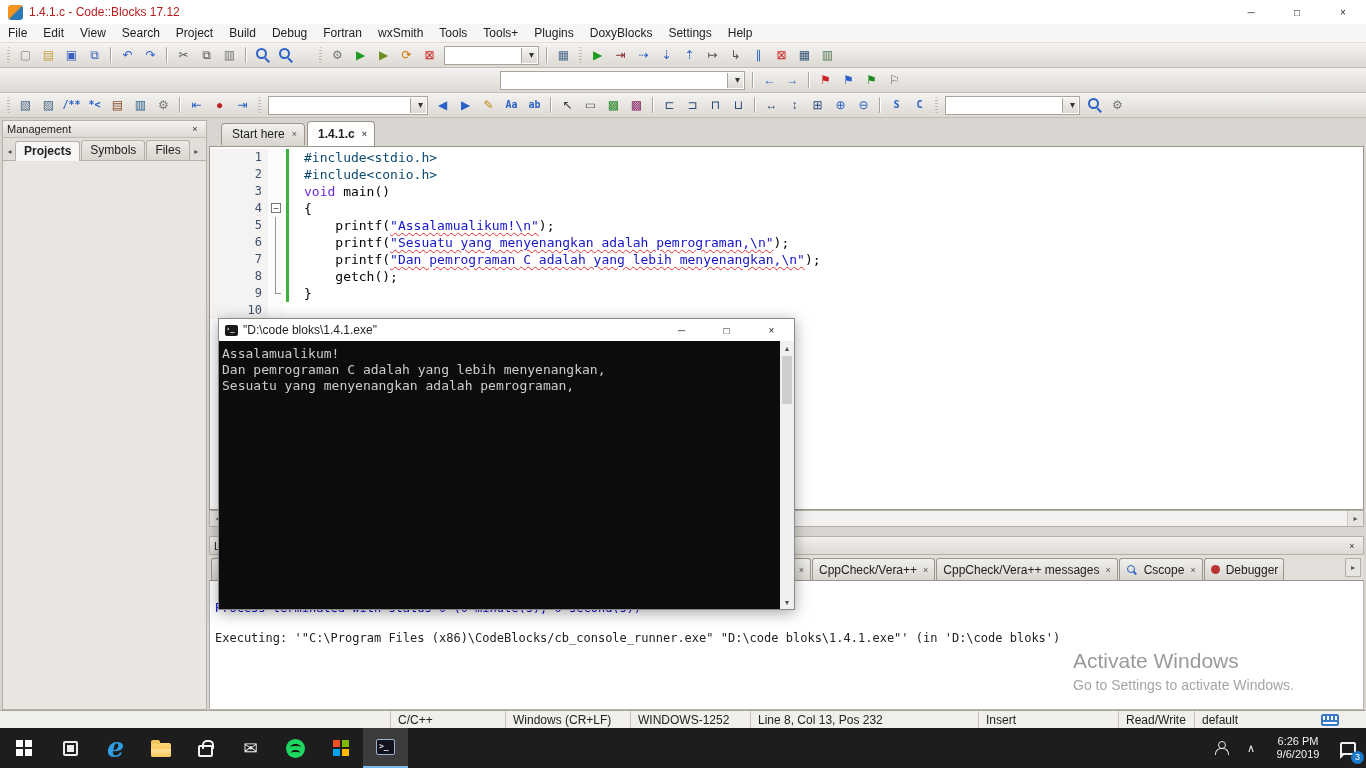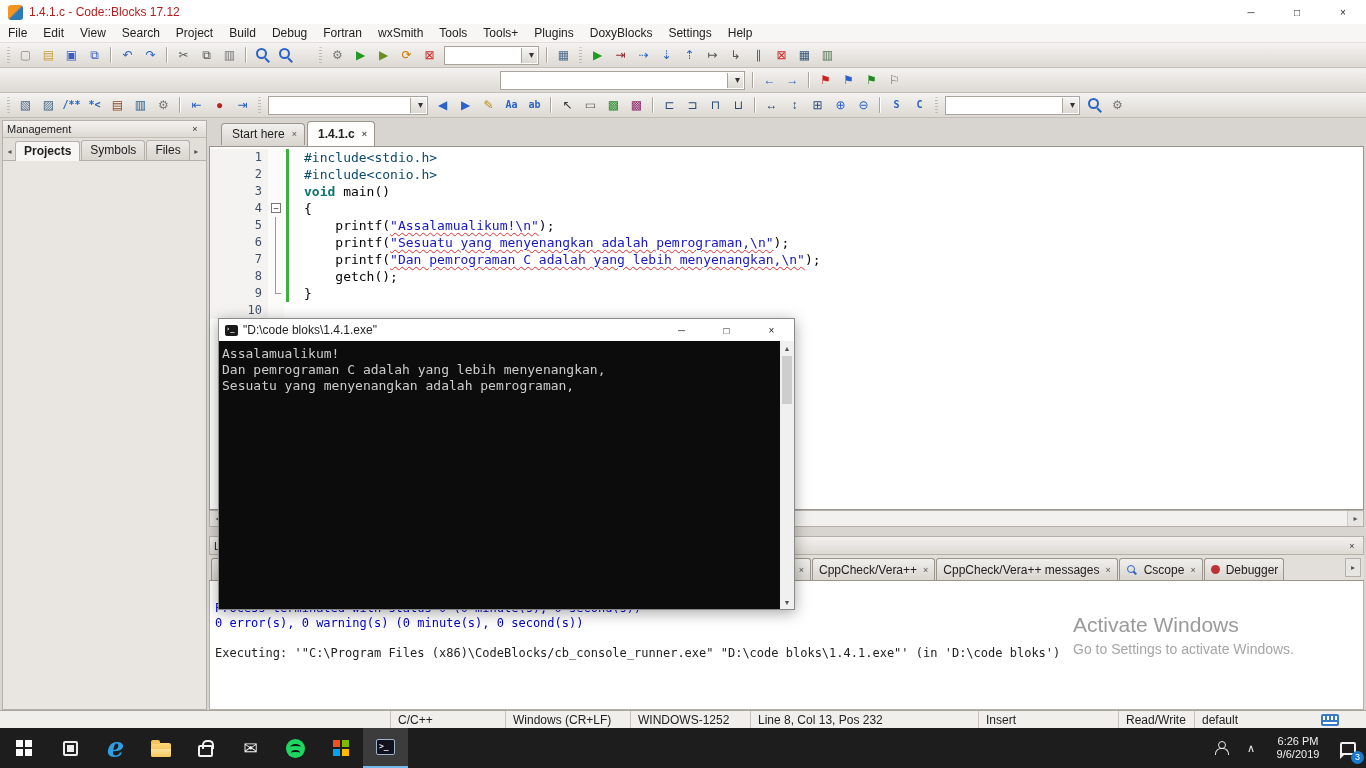--- a/index.html
+++ b/index.html
@@ -51,21 +51,21 @@
 .lnum{width:58px;text-align:right;padding-right:6px;color:#3f506b;background:#f4f3f1;font-size:12px}
 .fold{width:16px;position:relative;background:#fbfbfa}
 .foldbox{position:absolute;left:3px;top:3px;width:10px;height:10px;border:1px solid #777;background:#fff;font-size:9px;line-height:8px;text-align:center;color:#333}
 .fold.vline::before{content:"";position:absolute;left:7px;top:0;bottom:0;width:1px;background:#999}
 .fold.corner::before{content:"";position:absolute;left:7px;top:0;height:9px;width:1px;background:#999}
 .fold.corner::after{content:"";position:absolute;left:7px;top:8px;width:6px;height:1px;background:#999}
 .chg{width:8px;position:relative}
 .chg.on::before{content:"";position:absolute;left:2px;top:0;bottom:0;width:3px;background:#3db13d}
 .ctext{padding-left:12px;color:#000}
 .pp{color:#0c4a6e}
-.kw{color:#0f766e;font-weight:bold}
+.kw{color:#6d28d9;font-weight:normal}
 .st{color:#1515c8}
 .mis{text-decoration:underline wavy #e03030 1px;text-underline-offset:2px}
 
 .hscroll{position:absolute;left:209px;top:510px;right:2px;height:17px;background:#f2f1ef;border:1px solid #b5b1aa;display:flex;align-items:center}
 .hs-btn{width:16px;height:15px;display:flex;align-items:center;justify-content:center;font-size:8px;color:#555;background:#e8e6e2}
 .hs-btn.r{margin-left:auto;border-left:1px solid #cfcbc4}
 .hs-btn.l{border-right:1px solid #cfcbc4}
 .hs-thumb{width:565px;height:15px;background:#dcd9d3;border-right:1px solid #b5b1aa}
 
 .logshead{position:absolute;left:209px;top:536px;right:2px;height:19px;background:linear-gradient(#f2f1ef,#ddd9d3);border:1px solid #b5b1aa;display:flex;align-items:center;font-size:11px;padding:0 4px}
@@ -76,21 +76,21 @@
 .ltab.clip{max-width:80px;overflow:hidden}
 .ltab-scroll{position:absolute;right:3px;bottom:3px;width:16px;height:19px;display:flex;align-items:center;justify-content:center;font-size:8px;color:#555;background:#e8e6e2;border:1px solid #b5b1aa}
 .minimag{position:relative;width:12px;height:12px;flex:0 0 auto}
 .minimag::before{content:"";position:absolute;left:1px;top:1px;width:6px;height:6px;border:1.5px solid #2a62c9;border-radius:50%}
 .minimag::after{content:"";position:absolute;left:7px;top:8px;width:4px;height:1.5px;background:#2a62c9;transform:rotate(45deg)}
 .bugdot{width:9px;height:9px;border-radius:50%;background:#b33;flex:0 0 auto}
 .logsbody{position:absolute;left:209px;top:581px;right:2px;height:129px;background:#fff;border:1px solid #b5b1aa;border-top:none;font-family:"DejaVu Sans Mono",monospace;font-size:12px;padding:20px 0 0 5px;overflow:hidden}
 .logline{height:15px;line-height:15px;white-space:pre}
 .logline.blue{color:#0000cc}
 
-.watermark{position:absolute;left:1073px;top:613px;color:#9a9a9a;pointer-events:none;z-index:6}
+.watermark{position:absolute;left:1073px;top:649px;color:#9a9a9a;pointer-events:none;z-index:6}
 .wm1{font-size:21px}
 .wm2{font-size:14px;margin-top:4px;color:#a5a5a5}
 
 .statusbar{position:absolute;left:0;top:710px;right:0;height:18px;background:#f0efec;border-top:1px solid #a9a49c;display:flex;align-items:center;font-size:12px}
 .seg{height:100%;display:flex;align-items:center;padding:0 7px;border-left:1px solid #c8c4bd;overflow:hidden;white-space:nowrap}
 .statusbar .seg:nth-child(1){flex:1;border-left:none}
 .statusbar .seg:nth-child(2){width:115px}
 .statusbar .seg:nth-child(3){width:125px}
 .statusbar .seg:nth-child(4){width:120px}
 .statusbar .seg:nth-child(5){width:228px}
@@ -541,21 +541,20 @@
     <span class="tab-close">×</span>
   </span>
   <span class="ltab clip">
     <span class="bugdot"></span>
     <span>Debugger</span>
   </span>
   <span class="ltab-scroll">▸</span>
 </div>
 <div class="logsbody">
   <div class="logline blue">Process terminated with status 0 (0 minute(s), 0 second(s))</div>
-    <div class="logline blue">0 error(s), 0 warning(s) (0 minute(s), 0 second(s))</div>
     <div class="logline"> </div>
     <div class="logline">Executing: '"C:\Program Files (x86)\CodeBlocks/cb_console_runner.exe" "D:\code bloks\1.4.1.exe"' (in 'D:\code bloks')</div>
 </div>
 
 <div class="watermark">
   <div class="wm1">Activate Windows</div>
   <div class="wm2">Go to Settings to activate Windows.</div>
 </div>
 
 <div class="console">

